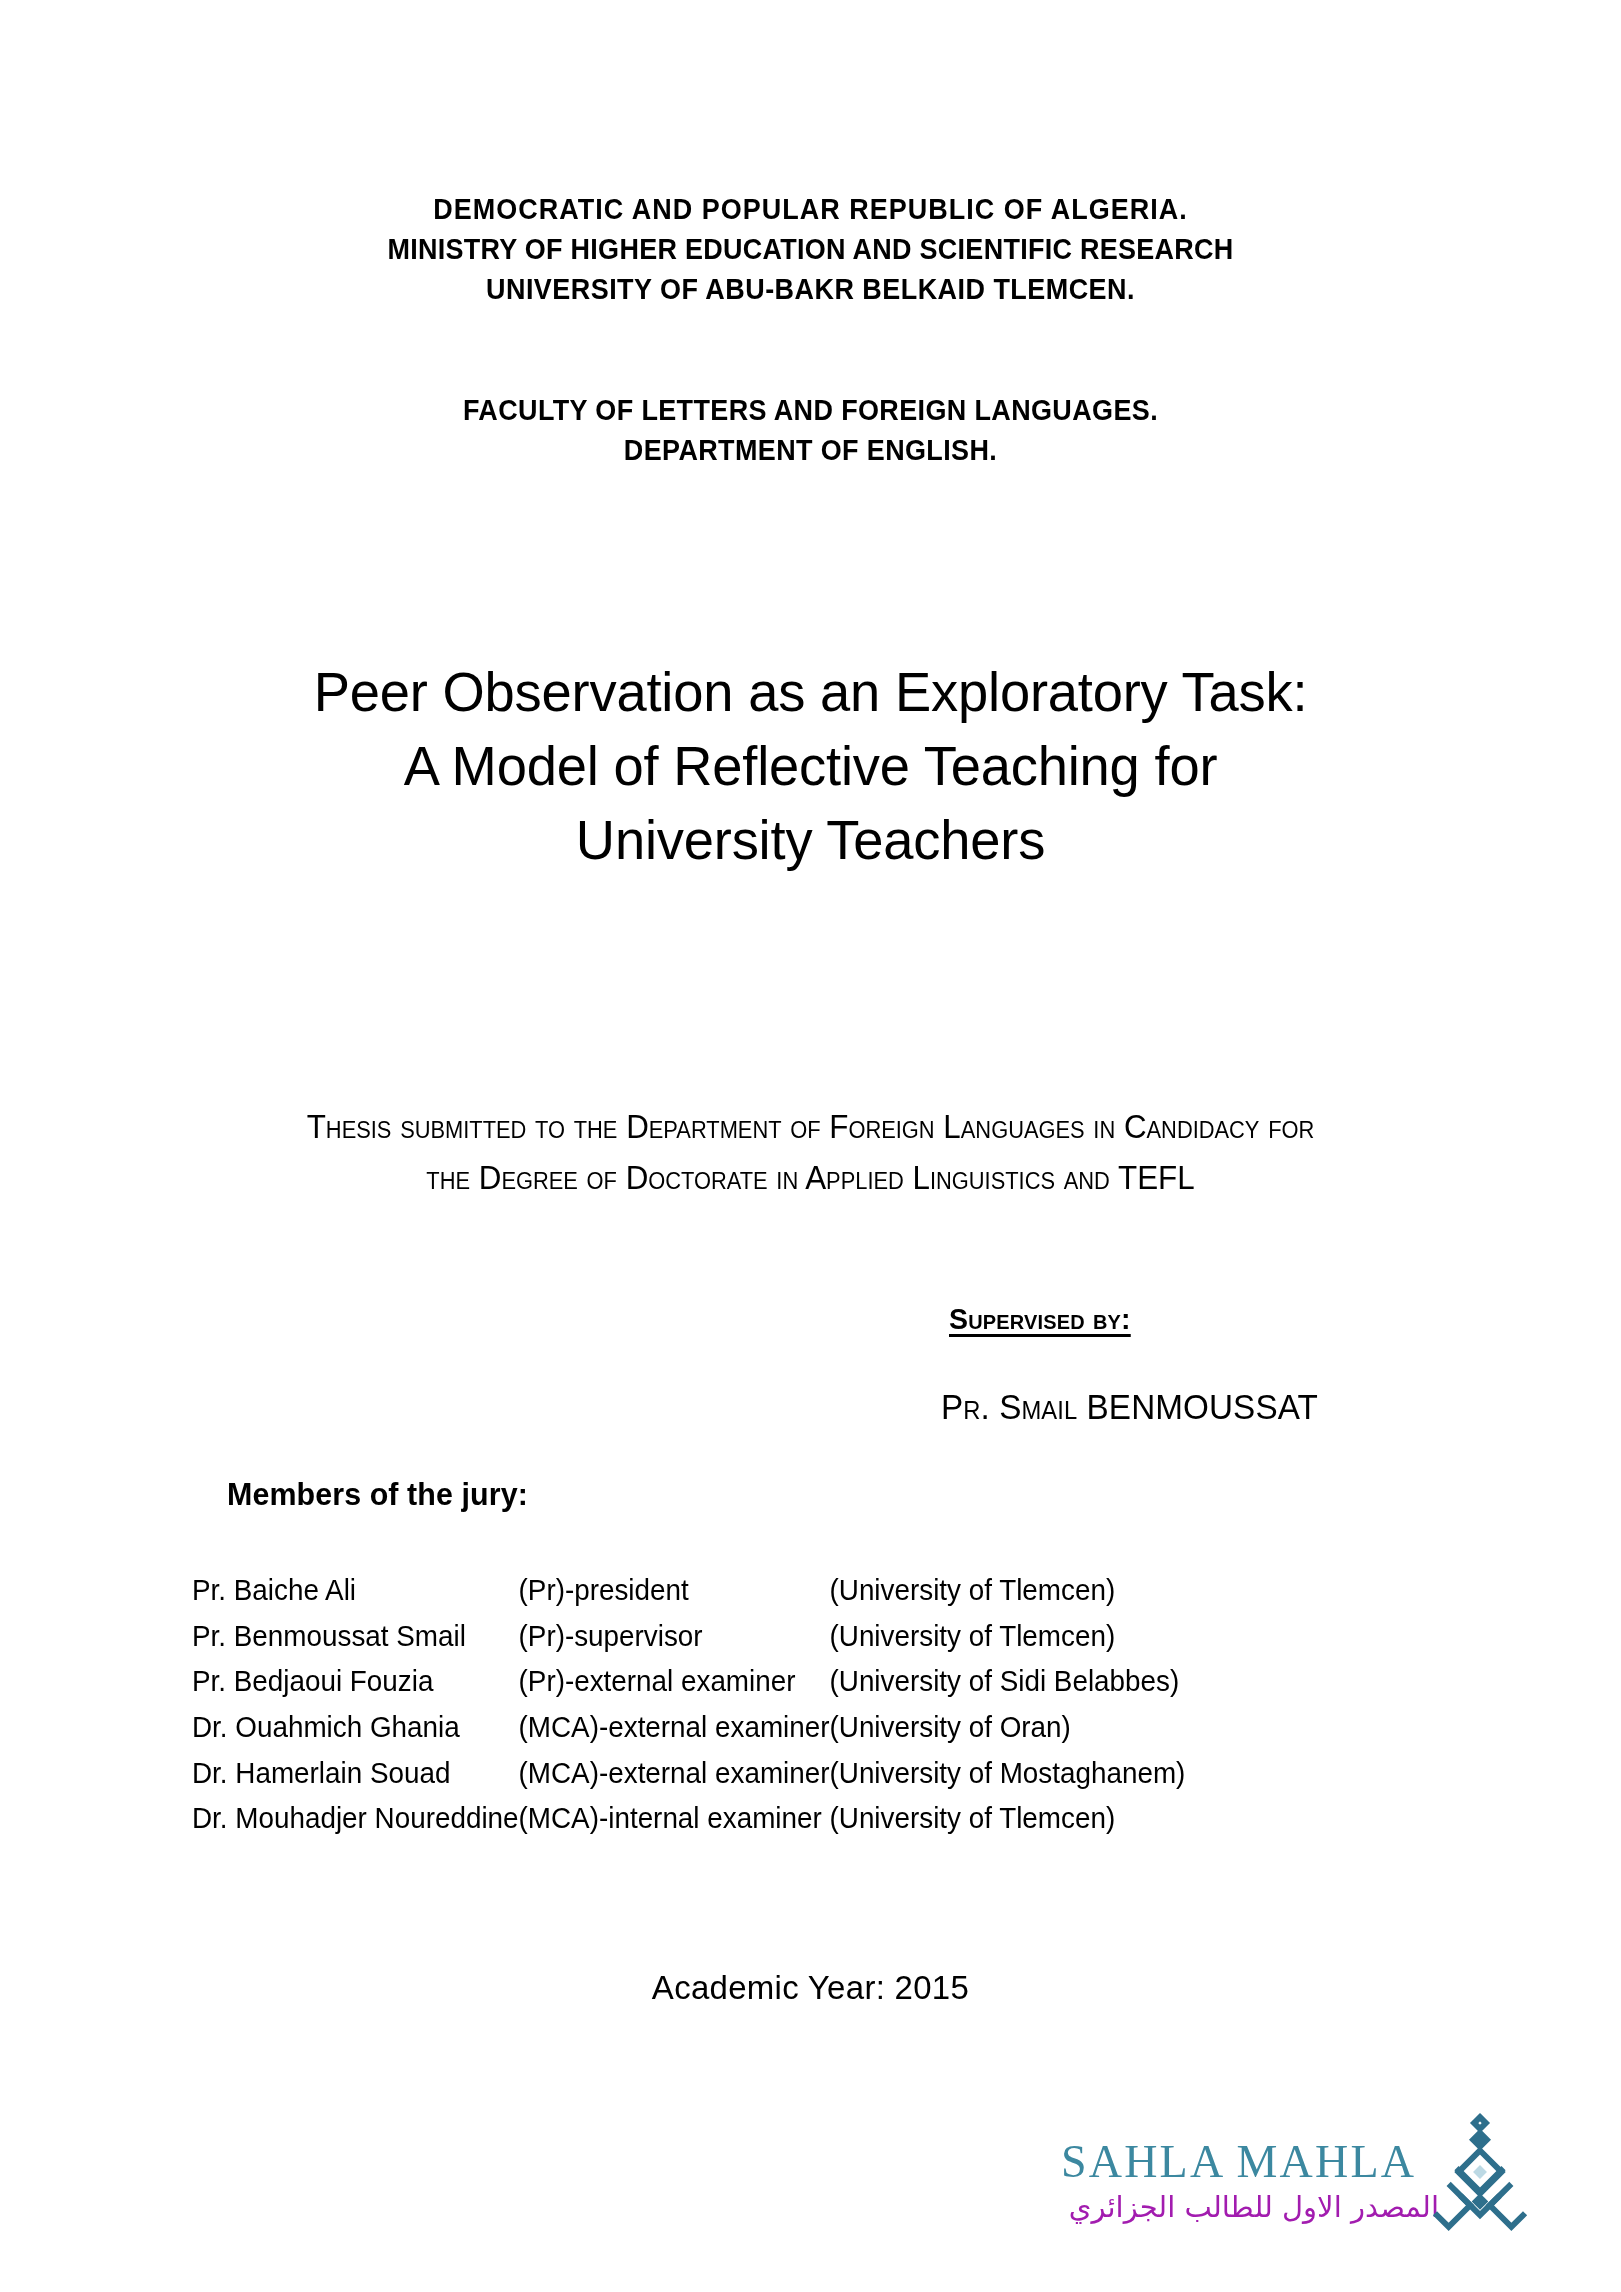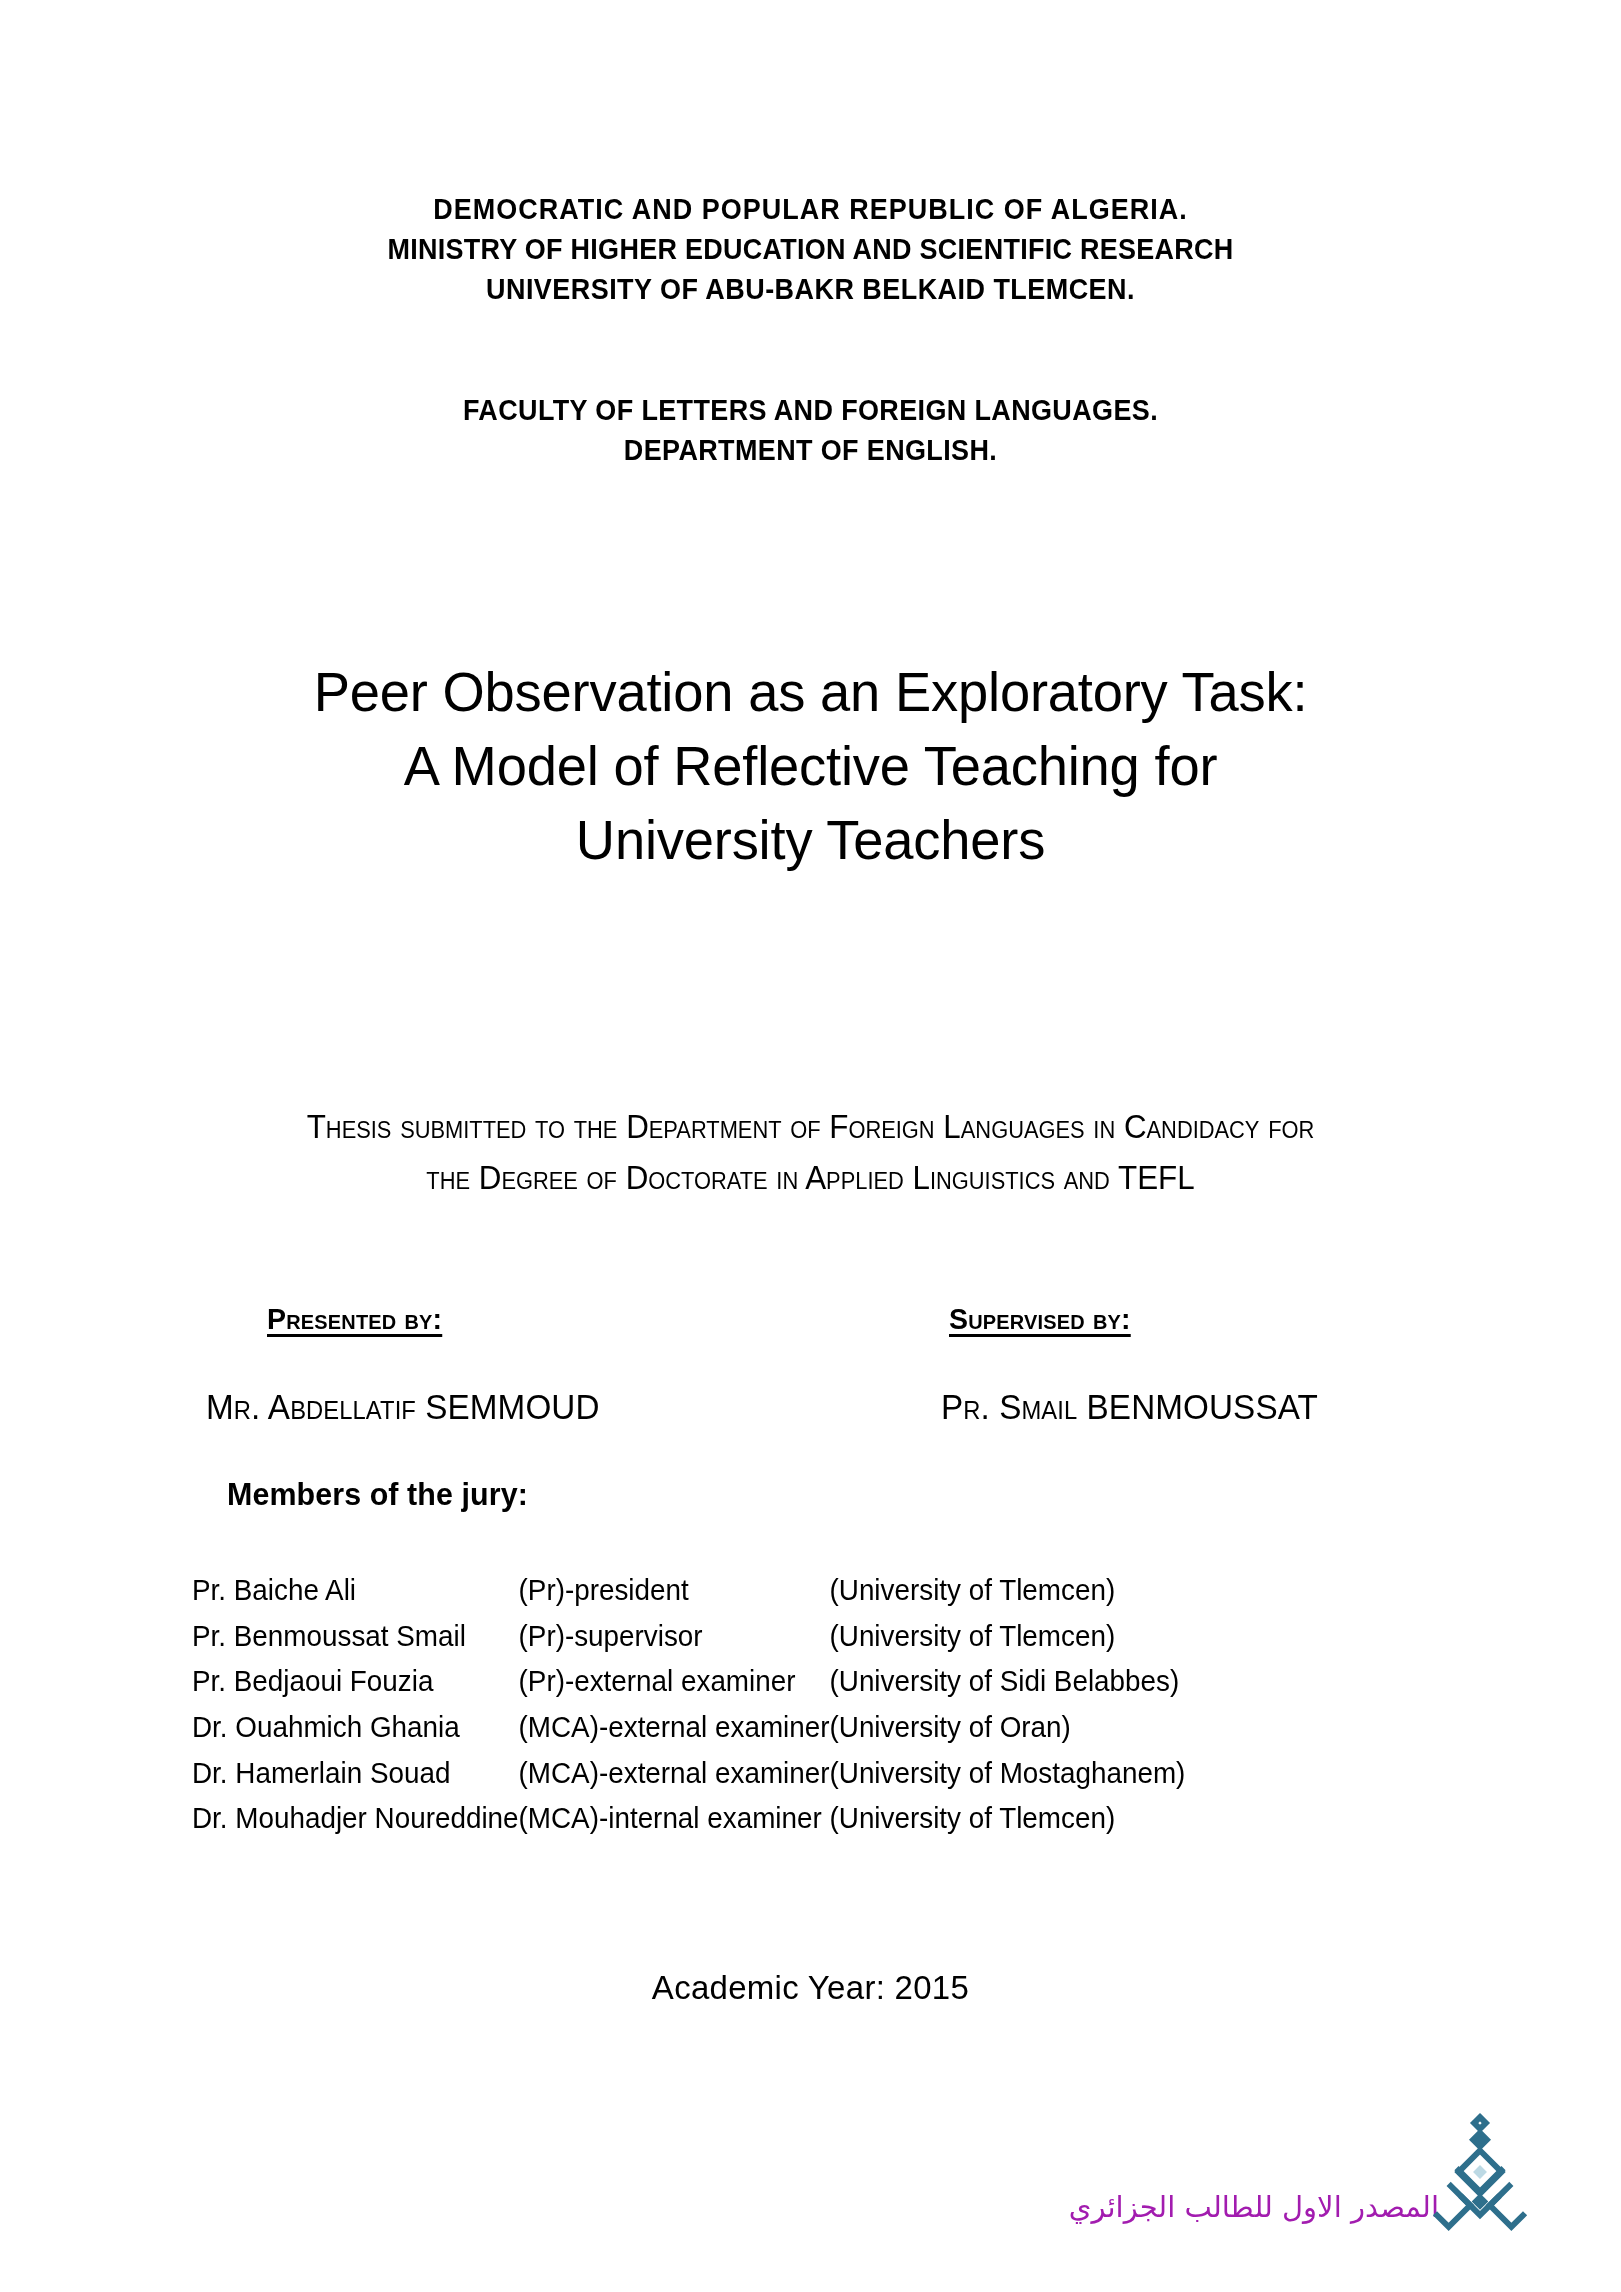--- a/index.html
+++ b/index.html
@@ -236,24 +236,20 @@
     <div class="tline">A Model of Reflective Teaching for</div>
     <div class="tline">University Teachers</div>
   </div>
 
   <div class="submission">
     <div class="sline">Thesis submitted to the Department of Foreign  Languages in  Candidacy for</div>
     <div class="sline">the  Degree of  Doctorate in  Applied  Linguistics and TEFL</div>
   </div>
 
   <div class="credits">
-    <div class="col left">
-      <div class="role-label">Presented by:</div>
-      <div class="person">Mr. Abdellatif SEMMOUD</div>
-    </div>
     <div class="col right">
       <div class="role-label">Supervised by:</div>
       <div class="person">Pr. Smail BENMOUSSAT</div>
     </div>
   </div>
 
   <div class="jury-heading">Members of the jury:</div>
 
   <table class="jury-table">
     <tbody>
@@ -286,20 +282,21 @@
         <td class="c-name">Dr. Mouhadjer Noureddine</td>
         <td class="c-role">(MCA)-internal examiner</td>
         <td class="c-univ">(University of Tlemcen)</td>
       </tr>
     </tbody>
   </table>
 
   <div class="academic-year">Academic Year:  2015</div>
 
   <div class="watermark">
+    <div class="wm-wordmark">SAHLA MAHLA</div>
     <div class="wm-arabic">المصدر الاول للطالب الجزائري</div>
     <svg class="wm-ornament" viewBox="0 0 100 125">
       <g fill="none" stroke="#2e6f8c" stroke-width="6">
         <path d="M50 4 L56 10 L50 16 L44 10 Z"></path>
         <path d="M50 20 L57 27 L50 34 L43 27 Z"></path>
         <path d="M50 38 L72 60 L50 82 L28 60 Z"></path>
         <path d="M26 56 L50 80 L74 56"></path>
         <path d="M18 72 L40 94 L18 116 L4 102"></path>
         <path d="M82 72 L60 94 L82 116 L96 102"></path>
         <path d="M30 84 L50 104 L70 84"></path>

